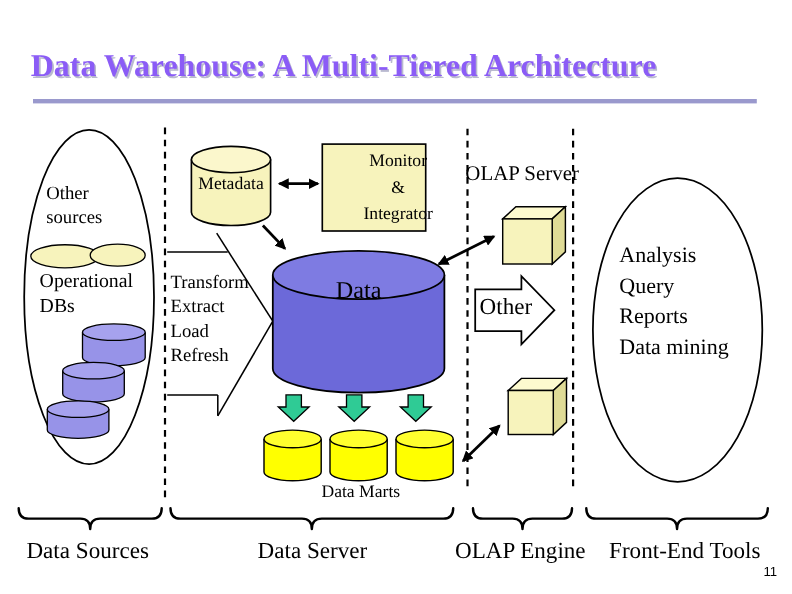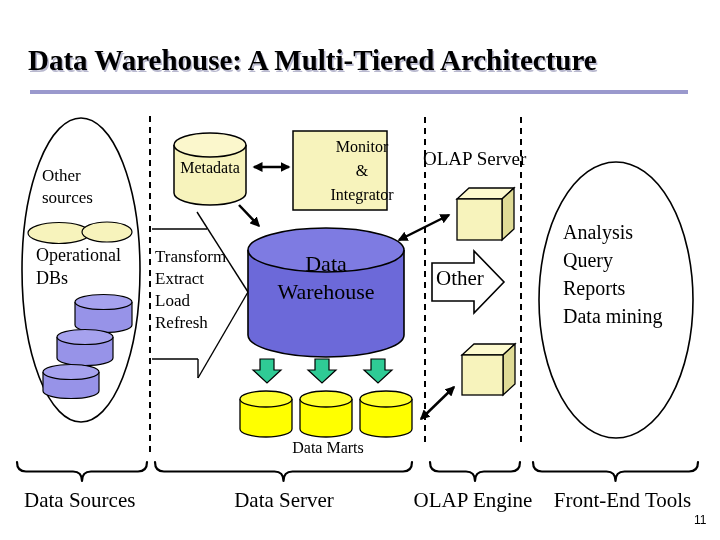--- a/index.html
+++ b/index.html
@@ -1,19 +1,19 @@
 <!DOCTYPE html>
 <html><head>
 <meta charset="utf-8">
 <style>
   html,body{margin:0;padding:0;background:#fff;}
   .slide{position:relative;width:720px;height:540px;background:#ffffff;overflow:hidden;
          font-family:"Liberation Serif","DejaVu Serif",serif;color:#000;}
   .abs{position:absolute;}
-  .title{left:28px;top:44px;font-size:29px;font-weight:bold;color:#000000;
+  .title{left:28px;top:44px;font-size:29px;font-weight:bold;color:#8b5cf6;
          letter-spacing:0px;white-space:nowrap;text-shadow:1.5px 1.5px 0 #b9b9cf;}
   .rule{left:30px;top:90px;width:658px;height:4px;background:#9A99CD;}
   .lbl{line-height:1.25;}
   .line{display:block;}
   .other-sources{left:42px;top:165px;font-size:17px;line-height:22px;}
   .operational{left:36px;top:244px;font-size:18px;line-height:23px;}
   .metadata{left:174px;top:159px;width:72px;text-align:center;font-size:16px;}
   .mi-box-text{left:310px;top:131px;width:104px;height:79px;display:flex;flex-direction:column;
                justify-content:center;align-items:center;font-size:16px;line-height:24px;}
   .olap-server{left:423px;top:148px;font-size:19px;white-space:nowrap;}
@@ -169,21 +169,20 @@
 
   <div class="abs lbl etl">
     <span class="line">Transform</span>
     <span class="line">Extract</span>
     <span class="line">Load</span>
     <span class="line">Refresh</span>
   </div>
 
   <div class="abs dw-text">
     <span class="line">Data</span>
-    <span class="line">Warehouse</span>
   </div>
 
   <div class="abs serve">Other</div>
 
   <div class="abs lbl fe-list">
     <span class="line">Analysis</span>
     <span class="line">Query</span>
     <span class="line">Reports</span>
     <span class="line">Data mining</span>
   </div>

